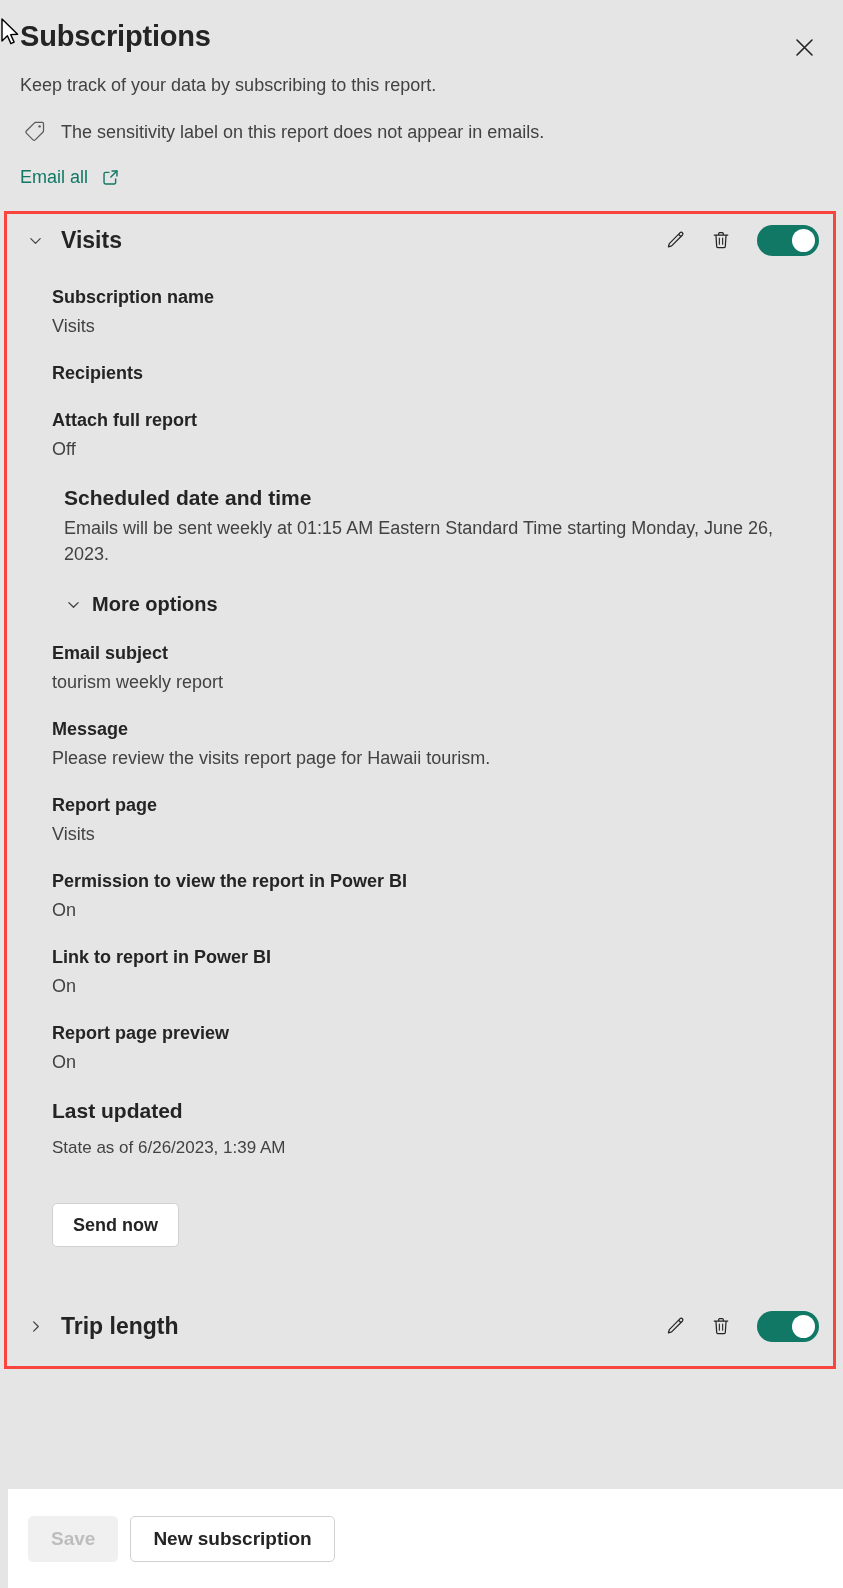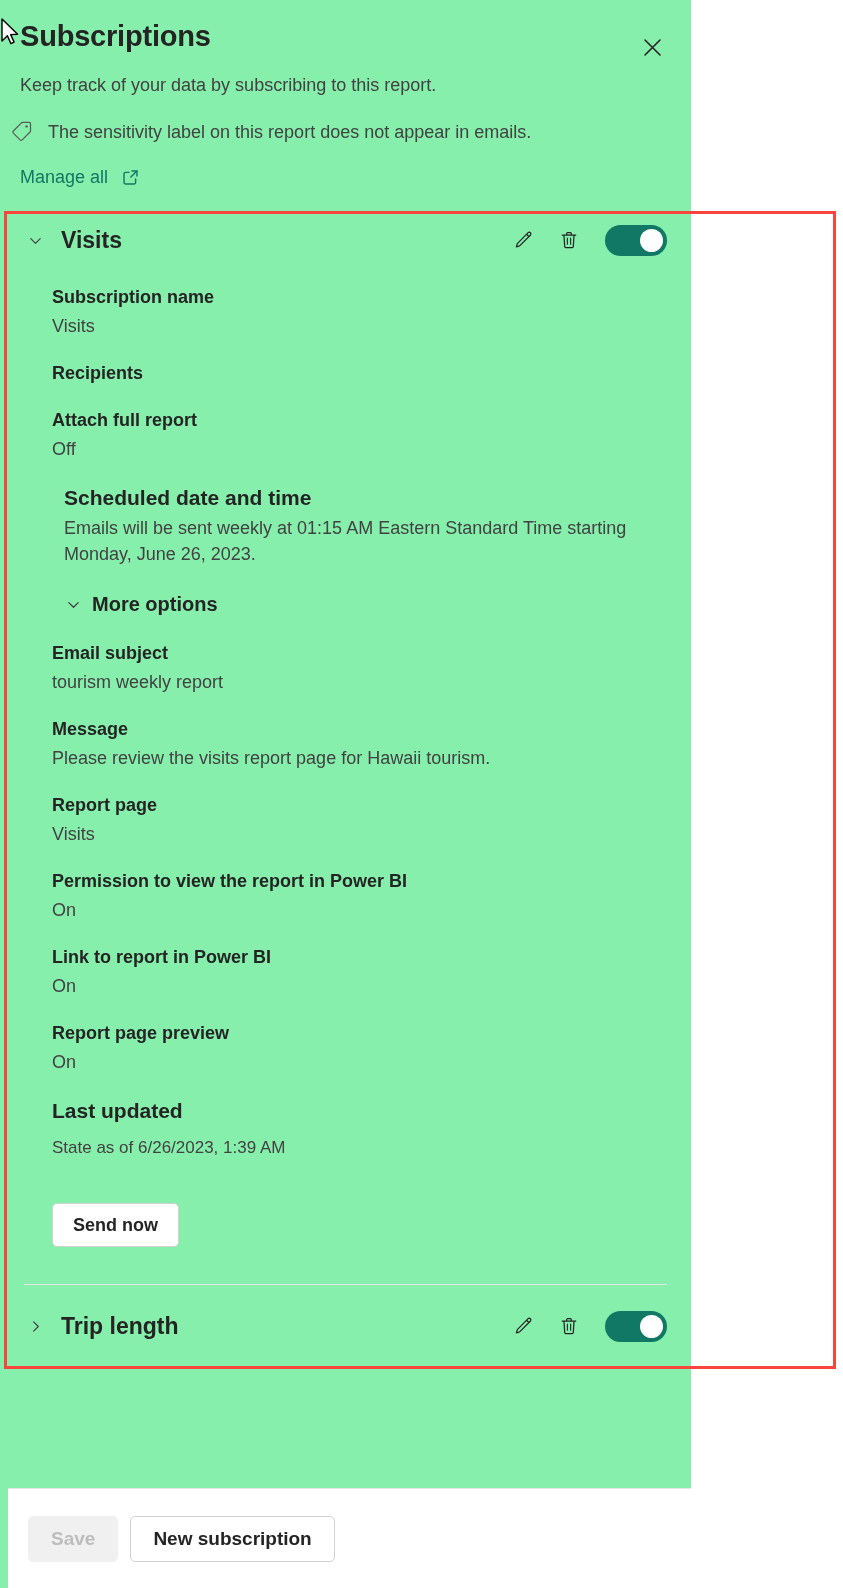--- a/index.html
+++ b/index.html
@@ -8,23 +8,23 @@
     width: 843px;
     height: 1588px;
     background: #ffffff;
     font-family: "Liberation Sans", sans-serif;
     color: #242424;
     overflow: hidden;
   }
 
   .pane {
     position: relative;
-    width: 691px;
+    width: 843px;
     height: 1588px;
-    background: #86efac;
+    background: #e5e5e5;
   }
 
   
   .pane-header {
     position: relative;
     padding: 18px 20px 0 20px;
   }
   .pane-title {
     font-size: 29px;
     font-weight: 600;
@@ -52,21 +52,21 @@
     margin-top: 19px;
     font-size: 18px;
     line-height: 24px;
     color: #424242;
   }
 
   .sensitivity-row {
     display: flex;
     align-items: center;
     gap: 13px;
-    padding: 0 8px;
+    padding: 0 21px;
     margin-top: 21px;
   }
   .sensitivity-row .tag-ico {
     width: 27px;
     height: 27px;
     flex: 0 0 27px;
     display: flex;
     align-items: center;
     justify-content: center;
     color: #5a5a5a;
@@ -334,21 +334,21 @@
     <span class="tag-ico">
       <svg width="23" height="23" viewBox="0 0 24 24" fill="none" aria-hidden="true">
         <path d="M12.6 2.6 H20.2 a1.2 1.2 0 0 1 1.2 1.2 V11.4 a1.6 1.6 0 0 1-.47 1.13 l-8.2 8.2 a1.6 1.6 0 0 1-2.26 0 l-7.0-7.0 a1.6 1.6 0 0 1 0-2.26 l8.2-8.2 a1.6 1.6 0 0 1 1.13-.47 z" stroke="currentColor" stroke-width="1.3" stroke-linejoin="round"></path>
         <circle cx="17.3" cy="6.7" r="1.25" fill="currentColor"></circle>
       </svg>
     </span>
     <span class="sensitivity-text">The sensitivity label on this report does not appear in emails.</span>
   </div>
 
   <div class="manage-row">
-    <a class="manage-link">Manage all</a>
+    <a class="manage-link">Email all</a>
     <span class="ext-ico">
       <svg width="19" height="19" viewBox="0 0 20 20" fill="none" aria-hidden="true">
         <path d="M11.6 3.2 H16.8 V8.4" stroke="currentColor" stroke-width="1.5" stroke-linecap="round" stroke-linejoin="round"></path>
         <path d="M16.8 3.2 L10.4 9.6" stroke="currentColor" stroke-width="1.5" stroke-linecap="round"></path>
         <path d="M15.4 11.6 V15.3 a1.5 1.5 0 0 1-1.5 1.5 H4.7 a1.5 1.5 0 0 1-1.5-1.5 V6.1 a1.5 1.5 0 0 1 1.5-1.5 H8.4" stroke="currentColor" stroke-width="1.5" stroke-linecap="round" stroke-linejoin="round"></path>
       </svg>
     </span>
   </div>
 
   <div class="highlight-box"></div>

